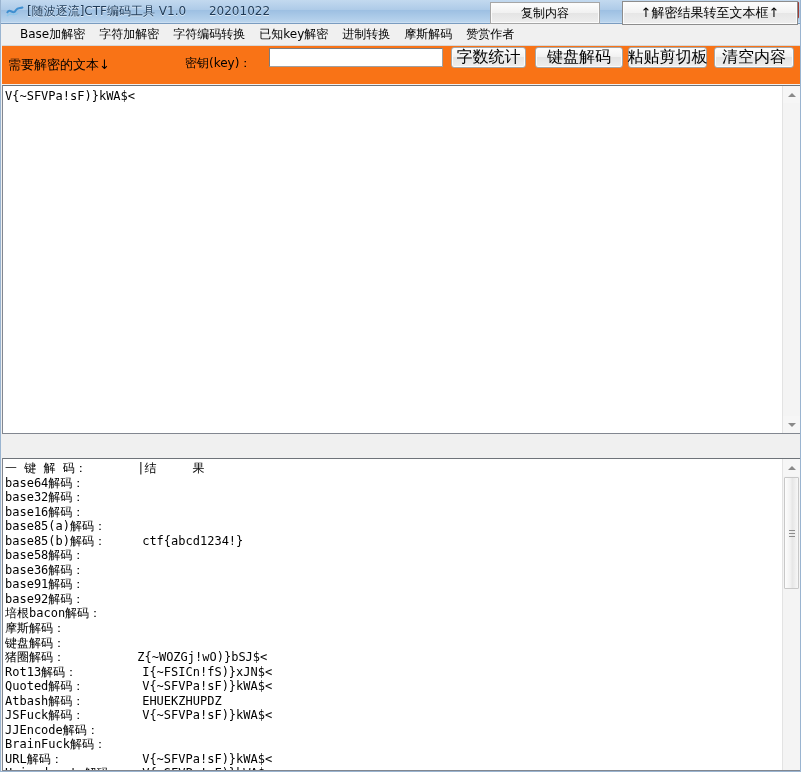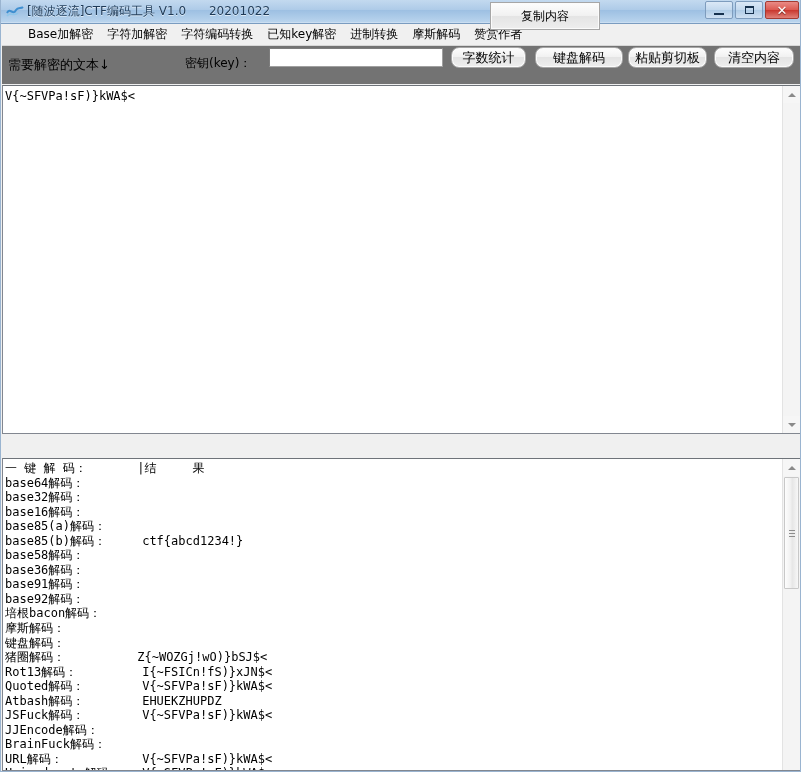--- a/index.html
+++ b/index.html
@@ -106,39 +106,39 @@
   #menubar {
     position: absolute;
     left: 1px; top: 25px;
     width: 799px;
     height: 21px;
     box-sizing: border-box;
     background: #f0f0f0;
     border-bottom: 1px solid #d7d7d7;
     display: flex;
     align-items: center;
-    padding-left: 19px;
+    padding-left: 11px;
   }
   .menu-item {
     font-family: "DejaVu Sans", sans-serif;
     font-size: 12px;
     color: #000000;
     padding: 2px 7px 3px 7px;
     white-space: nowrap;
     cursor: default;
   }
 
   
   #toolbar {
     position: absolute;
     left: 1px; top: 46px;
     width: 799px;
     height: 38px;
     box-sizing: border-box;
-    background: #737373;
+    background: #f97316;
   }
   #label-source {
     position: absolute;
     left: 6px; top: 10px;
     font-family: "DejaVu Sans", sans-serif;
     font-size: 13px;
     color: #000000;
     white-space: nowrap;
   }
   #label-key {
@@ -165,23 +165,23 @@
     color: #000;
     outline: none;
   }
   .tb-button {
     position: absolute;
     top: 47px;
     height: 21px;
     box-sizing: border-box;
     background: linear-gradient(to bottom, #fdfdfd 0%, #f1f1f1 48%, #e4e4e4 50%, #eeeeee 100%);
     border: 1px solid #a6a6a6;
-    border-radius: 8px;
-    font-family: "DejaVu Sans", sans-serif;
-    font-size: 13px;
+    border-radius: 3px;
+    font-family: "DejaVu Sans", sans-serif;
+    font-size: 16px;
     color: #000;
     display: flex;
     align-items: center;
     justify-content: center;
     box-shadow: inset 0 0 0 1px #fbfbfb;
     cursor: default;
     white-space: nowrap;
   }
   #btn-count    { left: 450px; width: 75px; }
   #btn-decode   { left: 534px; width: 88px; }
@@ -284,21 +284,21 @@
     position: absolute;
     left: 5px; top: 5px;
     font-family: "DejaVu Sans", sans-serif;
     font-size: 13px;
     color: #000;
     white-space: nowrap;
   }
   #btn-copy {
     position: absolute;
     left: 489px; top: 2px;
-    width: 110px; height: 28px;
+    width: 110px; height: 22px;
     box-sizing: border-box;
     background: linear-gradient(to bottom, #fdfdfd 0%, #f1f1f1 48%, #e4e4e4 50%, #eeeeee 100%);
     border: 1px solid #a6a6a6;
     font-family: "DejaVu Sans", sans-serif;
     font-size: 12px;
     display: flex; align-items: center; justify-content: center;
     box-shadow: inset 0 0 0 1px #fbfbfb;
     cursor: default; white-space: nowrap;
   }
   #btn-to-textbox {
@@ -397,20 +397,21 @@
       <div class="arrow">
         <span class="tri-up"></span>
       </div>
       <div class="arrow bottom">
         <span class="tri-down"></span>
       </div>
     </div>
   </div>
 
   <div id="btn-copy">复制内容</div>
+  <div id="btn-to-textbox">↑解密结果转至文本框↑</div>
 
   <div id="result-wrap">
     <div id="result-list"><div class="res-row"><span class="res-label">一 键 解 码：       </span><span class="res-value">|结     果</span></div><div class="res-row"><span class="res-label">base64解码：        </span><span class="res-value"></span></div><div class="res-row"><span class="res-label">base32解码：        </span><span class="res-value"></span></div><div class="res-row"><span class="res-label">base16解码：        </span><span class="res-value"></span></div><div class="res-row"><span class="res-label">base85(a)解码：     </span><span class="res-value"></span></div><div class="res-row"><span class="res-label">base85(b)解码：     </span><span class="res-value">ctf{abcd1234!}</span></div><div class="res-row"><span class="res-label">base58解码：        </span><span class="res-value"></span></div><div class="res-row"><span class="res-label">base36解码：        </span><span class="res-value"></span></div><div class="res-row"><span class="res-label">base91解码：        </span><span class="res-value"></span></div><div class="res-row"><span class="res-label">base92解码：        </span><span class="res-value"></span></div><div class="res-row"><span class="res-label">培根bacon解码：     </span><span class="res-value"></span></div><div class="res-row"><span class="res-label">摩斯解码：          </span><span class="res-value"></span></div><div class="res-row"><span class="res-label">键盘解码：          </span><span class="res-value"></span></div><div class="res-row"><span class="res-label">猪圈解码：          </span><span class="res-value">Z{~WOZGj!wO)}bSJ$&lt;</span></div><div class="res-row"><span class="res-label">Rot13解码：         </span><span class="res-value">I{~FSICn!fS)}xJN$&lt;</span></div><div class="res-row"><span class="res-label">Quoted解码：        </span><span class="res-value">V{~SFVPa!sF)}kWA$&lt;</span></div><div class="res-row"><span class="res-label">Atbash解码：        </span><span class="res-value">EHUEKZHUPDZ</span></div><div class="res-row"><span class="res-label">JSFuck解码：        </span><span class="res-value">V{~SFVPa!sF)}kWA$&lt;</span></div><div class="res-row"><span class="res-label">JJEncode解码：      </span><span class="res-value"></span></div><div class="res-row"><span class="res-label">BrainFuck解码：     </span><span class="res-value"></span></div><div class="res-row"><span class="res-label">URL解码：           </span><span class="res-value">V{~SFVPa!sF)}kWA$&lt;</span></div><div class="res-row"><span class="res-label">Unicode-str解码：   </span><span class="res-value">V{~SFVPa!sF)}kWA$&lt;</span></div></div>
     <div class="vscroll" style="height:311px;">
       <div class="arrow">
         <span class="tri-up"></span>
       </div>
       <div class="vthumb" style="top:18px; height:112px;">
         <span class="grip"></span>
       </div>

